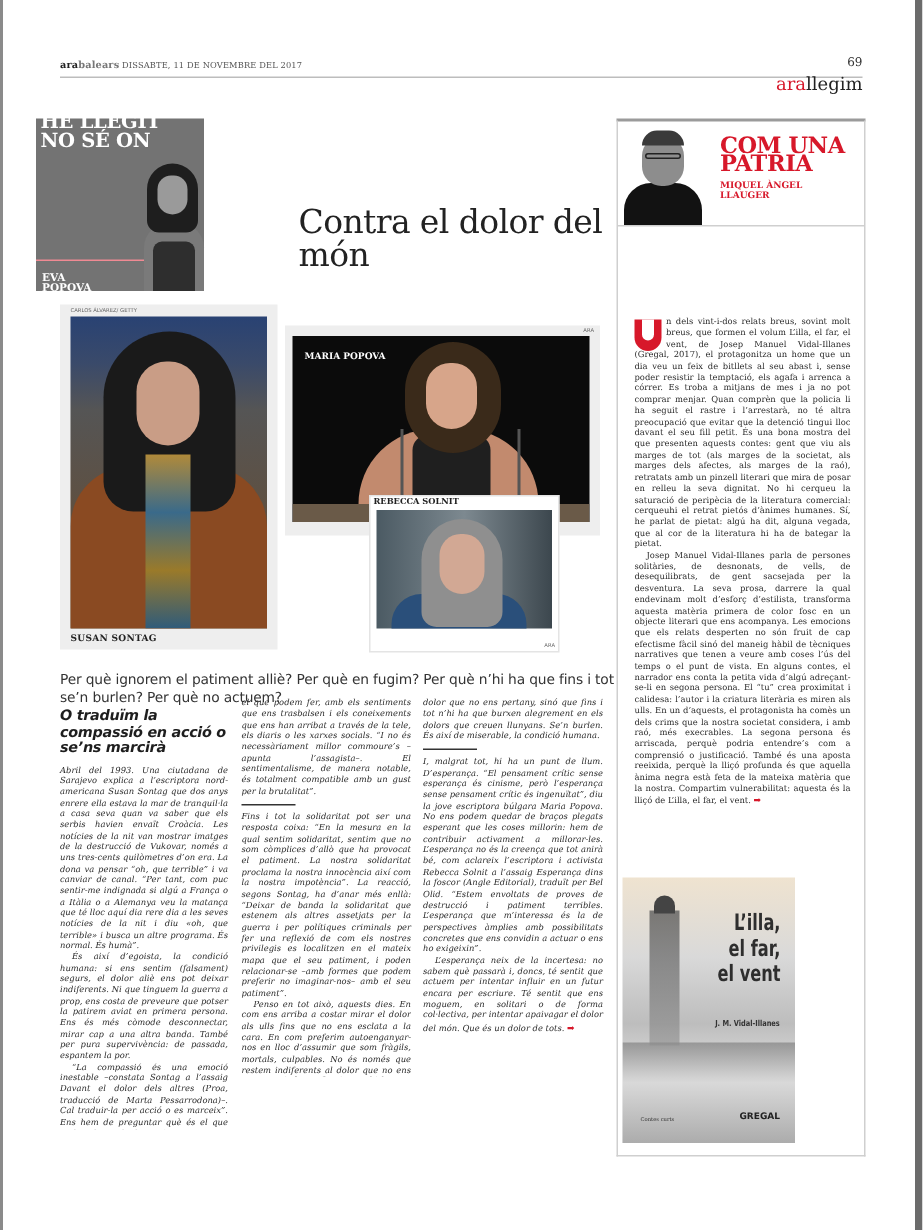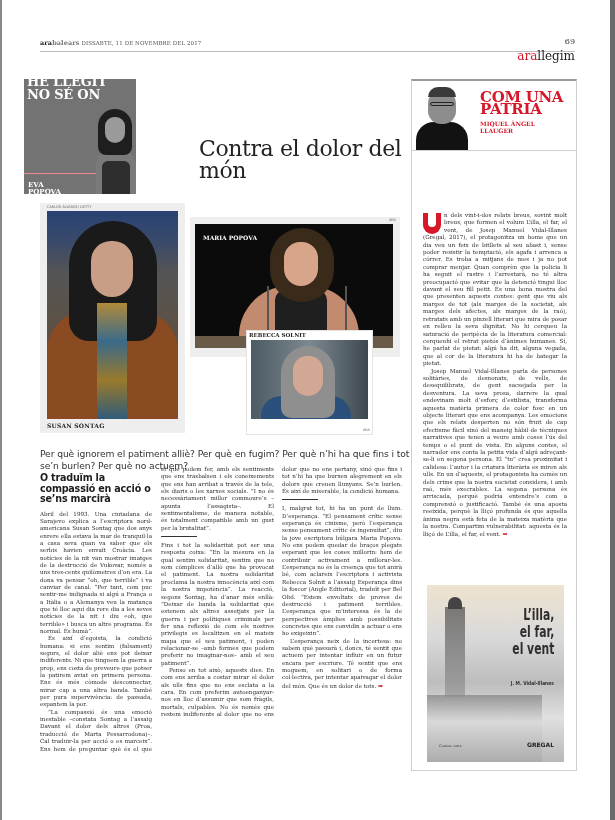--- a/index.html
+++ b/index.html
@@ -54,21 +54,21 @@
   .photo-solnit .caption { position:absolute; left:2px; top:1px; font-size:5.5px; font-weight:bold; color:#222; }
   .photo-solnit .img { position:absolute; left:4px; top:9px; width:117px; height:79px; background:linear-gradient(90deg,#4b5a63,#7d8990 50%,#3c474e); overflow:hidden; }
   .photo-solnit .hair { position:absolute; left:30px; top:6px; width:54px; height:72px; background:#8f8f8f; border-radius:27px 27px 10px 10px; }
   .photo-solnit .face { position:absolute; left:42px; top:16px; width:30px; height:40px; background:#d2a894; border-radius:15px 15px 16px 16px; }
   .photo-solnit .shirt { position:absolute; left:10px; top:56px; width:90px; height:24px; background:#2a4f7a; border-radius:20px 20px 0 0; }
   .photo-solnit .credit { right:2px; bottom:2px; }
 
   .standfirst { position:absolute; left:40px; top:448px; width:370px; font-family:"DejaVu Sans", sans-serif; font-size:9.2px; line-height:12px; color:#333; letter-spacing:-0.1px; }
 
   
-  .col { position:absolute; font-family:"DejaVu Serif", serif; font-size:5.6px; line-height:7.35px; color:#2a2a2a; text-align:justify; }
+  .col { position:absolute; font-family:"DejaVu Serif", serif; font-size:5.6px; line-height:7.35px; color:#2a2a2a; text-align:justify;font-style:italic; }
   .col p { text-indent:0; }
   .col p + p { text-indent:8px; }
   .subhead { font-family:"DejaVu Sans", sans-serif; font-weight:bold; font-size:9.6px; line-height:10.5px; color:#1e1e1e; letter-spacing:-0.2px; margin:0 0 6px 0; text-align:left; }
   .subhead-rule { width:36px; height:1px; background:#333; margin:4px 0 5px 0; }
   .col-1 { left:40px; top:473px; width:112px; }
   .col-2 { left:161px; top:466px; width:113px; }
   .col-3 { left:282px; top:466px; width:120px; }
 
   .end-mark { color:#d7182a; font-weight:bold; font-size:6px; }
 
@@ -81,21 +81,21 @@
   .right-photo .glasses { position:absolute; left:14px; top:18px; width:24px; height:4px; border:1px solid #222; border-radius:2px; }
   .right-photo .shirt { position:absolute; left:0; top:38px; width:52px; height:28px; background:#121212; border-radius:18px 18px 0 0; }
   .right-box .kicker { position:absolute; left:68px; top:10px; color:#d7182a; font-weight:bold; font-size:15px; line-height:12px; letter-spacing:-0.3px; }
   .right-box .author { position:absolute; left:68px; top:40px; color:#d7182a; font-weight:bold; font-size:6px; line-height:6.5px; }
   .right-box .title { position:absolute; left:0; top:72px; width:164px; height:48px; text-align:center; font-family:"DejaVu Serif", serif; font-size:15.5px; line-height:19px; color:#222; letter-spacing:-0.4px; border-bottom:1px solid #cfcfcf; }
   .right-body { position:absolute; left:11px; top:131px; width:144px; font-family:"DejaVu Serif", serif; font-size:5.6px; line-height:7.4px; color:#2a2a2a; text-align:justify; }
   .right-body p + p { text-indent:8px; }
   .dropcap { float:left; width:18px; height:21px; margin:1px 3px 0 0; background:#d7182a; border-radius:0 0 9px 9px; position:relative; }
   .dropcap::before { content:""; position:absolute; left:5px; top:0; width:8px; height:14px; background:#ffffff; border-radius:0 0 4px 4px; }
 
-  .book-cover { position:absolute; left:15px; top:504px; width:137px; height:177px; background:linear-gradient(180deg,#efe3d0 0%,#d9d9d9 30%,#bdbdbd 55%,#e0e0e0 75%,#b8b8b8 100%); overflow:hidden; }
+  .book-cover { position:absolute; left:3px; top:504px; width:115px; height:177px; background:linear-gradient(180deg,#efe3d0 0%,#d9d9d9 30%,#bdbdbd 55%,#e0e0e0 75%,#b8b8b8 100%); overflow:hidden; }
   .book-cover .tower { position:absolute; left:18px; top:22px; width:20px; height:90px; background:linear-gradient(180deg,#555,#9a9a9a); opacity:0.75; }
   .book-cover .lamp { position:absolute; left:21px; top:12px; width:14px; height:12px; background:#444; border-radius:7px 7px 0 0; }
   .book-cover .sea { position:absolute; left:0; top:110px; width:115px; height:67px; background:linear-gradient(180deg,#8a8a8a 0%,#d8d8d8 40%,#a9a9a9 100%); opacity:0.8; }
   .book-cover .btitle { position:absolute; right:10px; top:22px; text-align:right; font-family:"DejaVu Sans", sans-serif; font-weight:bold; font-size:15px; line-height:17px; color:#2e2e2e; transform:scaleX(0.72); transform-origin:right top; }
   .book-cover .bauthor { position:absolute; right:10px; top:95px; font-family:"DejaVu Sans", sans-serif; font-weight:bold; font-size:5.5px; color:#333; transform:scaleX(0.8); transform-origin:right top; }
   .book-cover .collection { position:absolute; left:12px; bottom:14px; font-size:3.5px; color:#333; }
   .book-cover .publisher { position:absolute; right:10px; bottom:14px; font-family:"DejaVu Sans", sans-serif; font-weight:bold; font-size:6px; color:#222; }
 </style>
 </head>
 <body>

